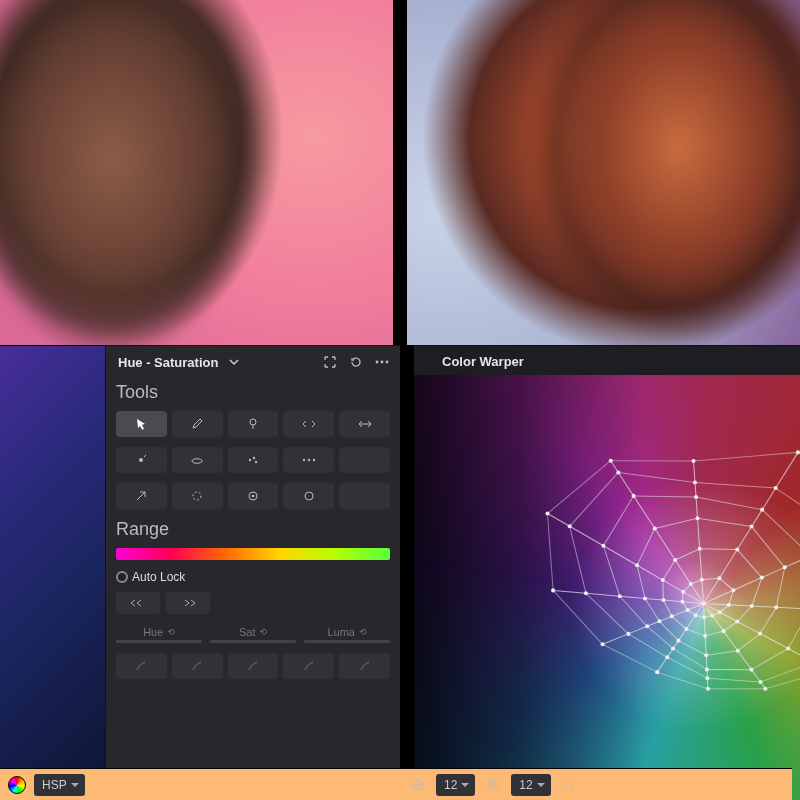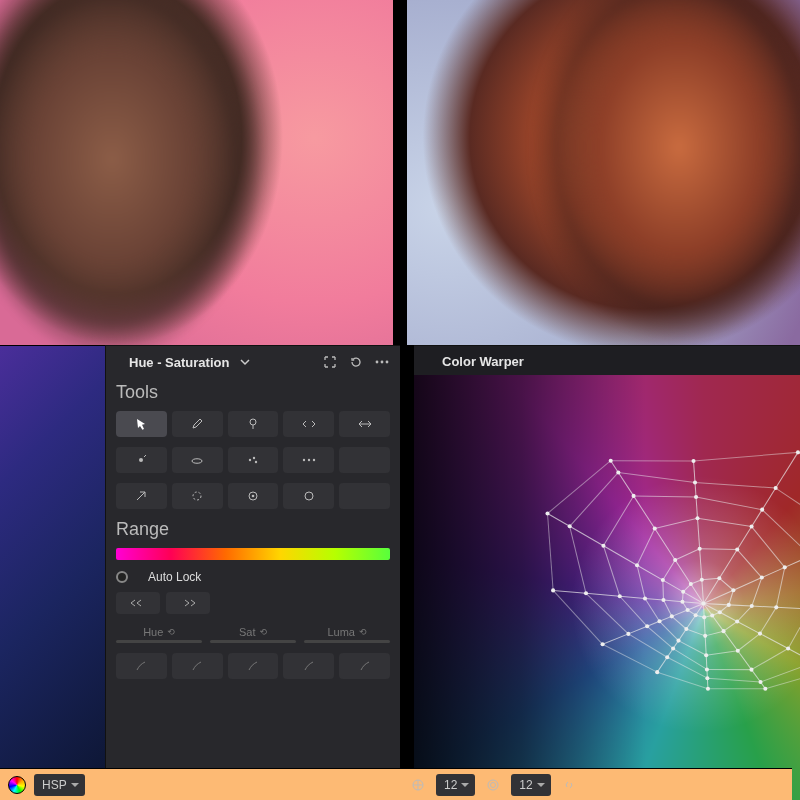--- a/index.html
+++ b/index.html
@@ -67,21 +67,21 @@
     border-top:1px solid #000;
   }
   .hs-panel {
     flex:1; background:#28282c;
     border-left:1px solid #111;
     border-top:1px solid #111;
     display:flex; flex-direction:column;
   }
   .hs-header {
     display:flex; align-items:center; gap:6px;
-    padding:6px 8px 6px 23px;
+    padding:6px 8px 6px 12px;
     color:#e6e6e6; font-weight:600; font-size:13px;
   }
   .hs-header .spacer { flex:1; }
   .icon-btn {
     width:20px; height:20px; display:flex; align-items:center; justify-content:center;
     color:#bbb; border-radius:3px; cursor:pointer;
   }
   .section-label {
     color:#bbb; font-size:18px; padding:4px 10px 4px 10px;
   }
@@ -94,21 +94,21 @@
     display:flex; align-items:center; justify-content:center;
     color:#bbb; cursor:pointer;
   }
   .tool-btn.sel { background:#4a4a50; color:#fff; }
   .tool-btn.dim { color:#666; }
   .range-strip {
     margin:4px 10px 8px 10px; height:12px; border-radius:2px;
     background: linear-gradient(90deg,#ff00d4,#ff0055,#ff6a00,#ffd600,#b6ff00,#58ff3c);
   }
   .autolock-row {
-    display:flex; align-items:center; gap:20px; padding:2px 10px 8px 10px;
+    display:flex; align-items:center; gap:4px; padding:2px 10px 8px 10px;
     color:#ddd;
   }
   .radio-dot {
     width:12px;height:12px;border-radius:50%;
     border:2px solid #888; background:#222;
   }
   .dir-row { display:flex; gap:6px; padding:0 10px 10px 10px; }
   .dir-btn {
     width:44px; height:22px; background:#323236; border-radius:4px;
     display:flex; align-items:center; justify-content:center; color:#aaa; cursor:pointer;

